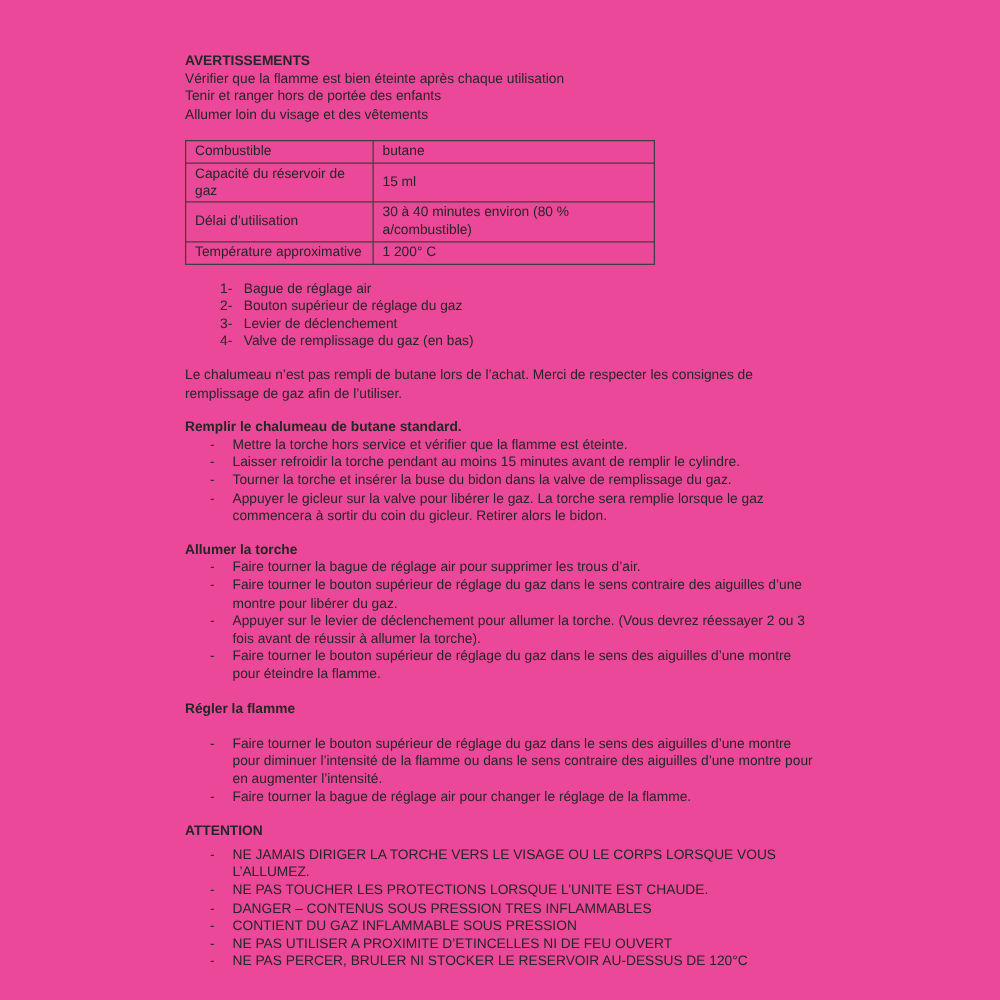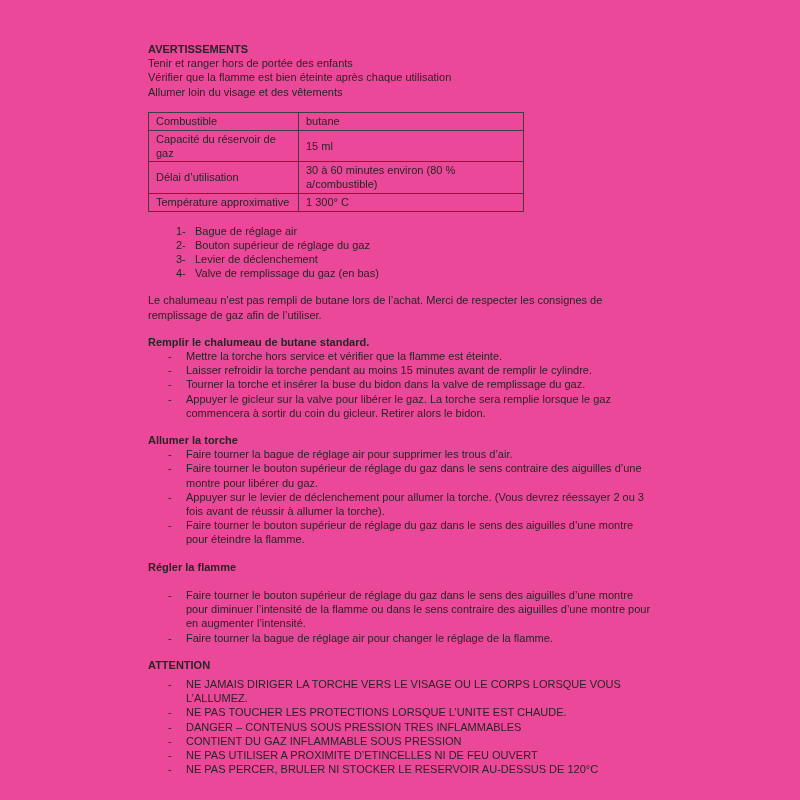--- a/index.html
+++ b/index.html
@@ -66,43 +66,43 @@
   .btext { flex: 1; }
 </style>
 </head>
 <body>
 
 <div class="page">
   <div class="content">
 
     <section>
       <h1 class="h">AVERTISSEMENTS</h1>
+      <p class="line">Vérifier que la flamme est bien éteinte après chaque utilisation</p>
       <p class="line">Tenir et ranger hors de portée des enfants</p>
-      <p class="line">Vérifier que la flamme est bien éteinte après chaque utilisation</p>
       <p class="line">Allumer loin du visage et des vêtements</p>
     </section>
 
     <section class="sec">
       <table class="spec">
         <tbody>
           <tr>
             <td class="c1">Combustible</td>
             <td>butane</td>
           </tr>
           <tr>
             <td class="c1">Capacité du réservoir de gaz</td>
             <td>15 ml</td>
           </tr>
           <tr>
             <td class="c1">Délai d’utilisation</td>
-            <td>30 à 60 minutes environ (80 % a/combustible)</td>
+            <td>30 à 40 minutes environ (80 % a/combustible)</td>
           </tr>
           <tr>
             <td class="c1">Température approximative</td>
-            <td>1 300° C</td>
+            <td>1 200° C</td>
           </tr>
         </tbody>
       </table>
     </section>
 
     <section class="numlist">
       <div class="numitem">
         <span class="num">1-</span>
         <span class="numtext">Bague de réglage air</span>
       </div>

